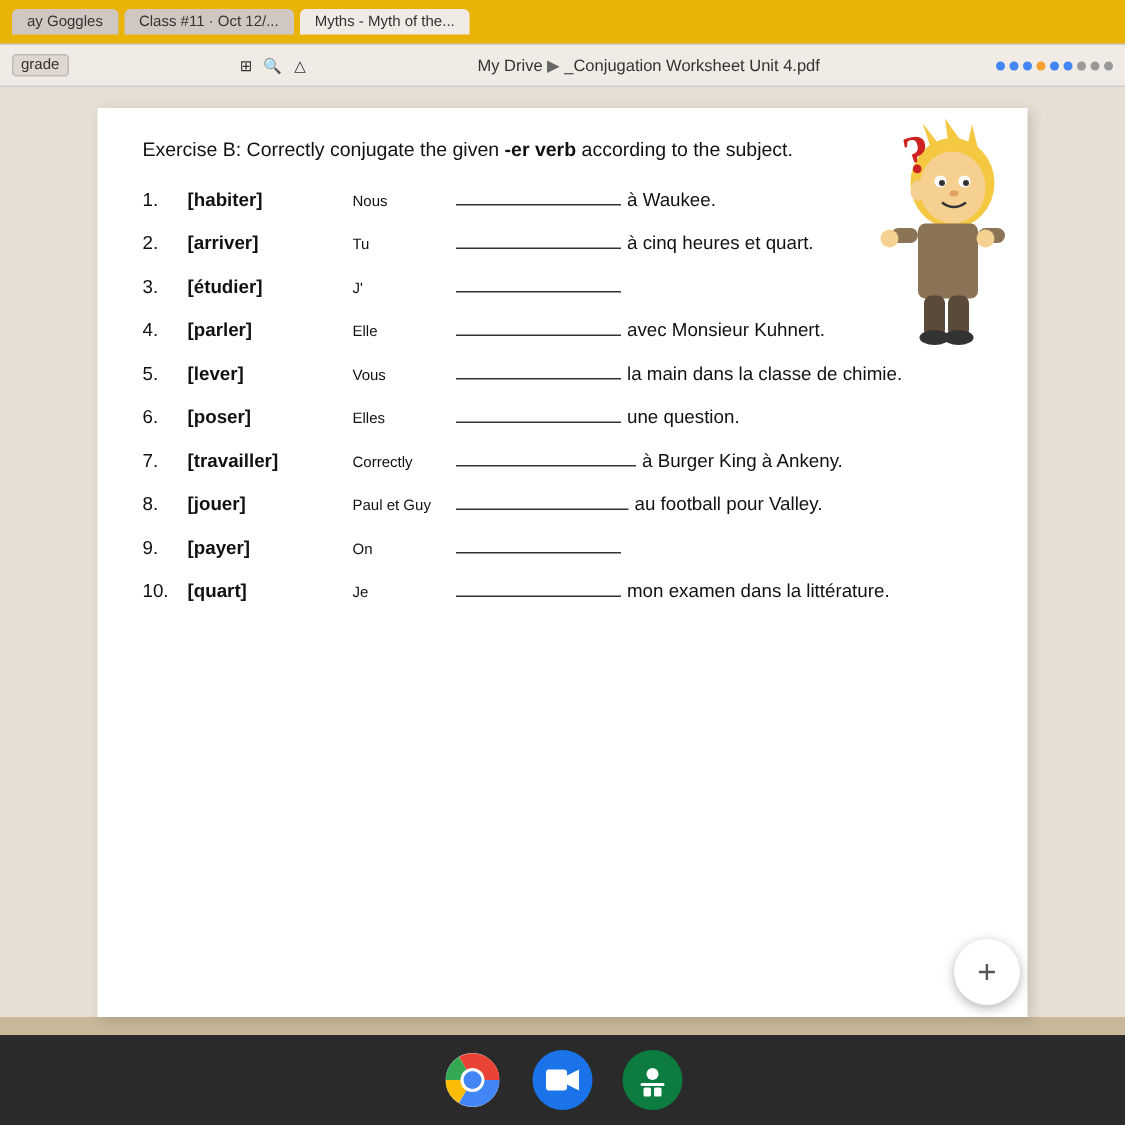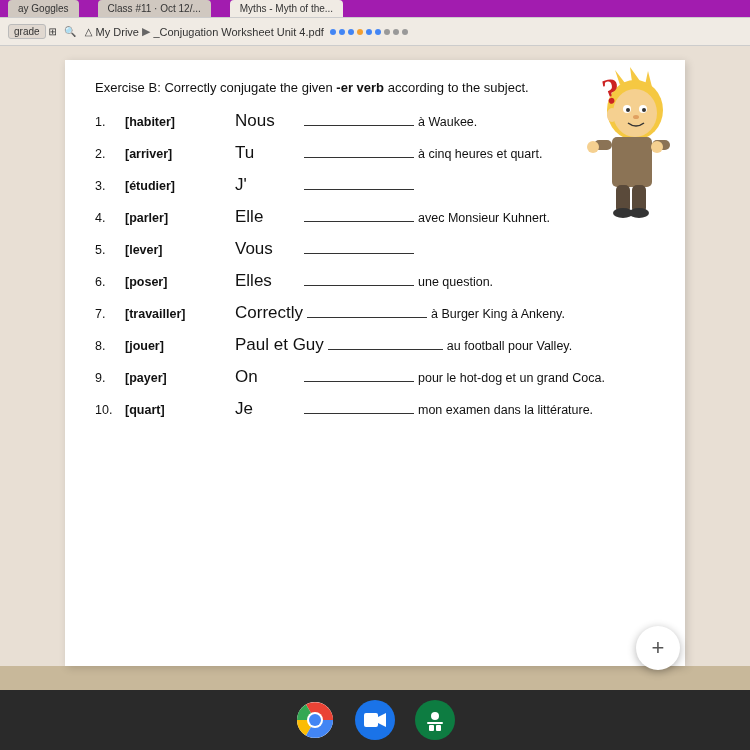--- a/index.html
+++ b/index.html
@@ -7,26 +7,26 @@
       width: 750px;
       height: 750px;
       overflow: hidden;
       font-family: Arial, sans-serif;
       background: #c8b89a;
       position: relative;
     }
 
     
     .browser-bar {
-      background: #a21caf;
-      height: 18px;
+      background: #eab308;
+      height: 30px;
       display: flex;
       align-items: center;
       padding: 0 8px;
-      gap: 19px;
+      gap: 4px;
       font-size: 11px;
       color: #333;
       border-bottom: 1px solid #ccc;
     }
     .browser-tab {
       background: #d0c8c0;
       padding: 3px 10px;
       border-radius: 4px 4px 0 0;
       font-size: 10px;
       white-space: nowrap;
@@ -39,20 +39,21 @@
     .address-bar {
       background: #f0ebe4;
       height: 28px;
       display: flex;
       align-items: center;
       padding: 0 8px;
       gap: 0;
       font-size: 11px;
       color: #333;
       border-bottom: 1px solid #ccc;
+      justify-content: space-between;
     }
     .address-icons {
       display: flex;
       gap: 4px;
       align-items: center;
     }
     .addr-icon {
       width: 14px;
       height: 14px;
       display: inline-flex;
@@ -130,21 +131,21 @@
       min-width: 30px;
       font-size: 12.5px;
     }
     .item-verb {
       min-width: 110px;
       font-weight: bold;
       font-size: 12.5px;
     }
     .item-subject {
       min-width: 65px;
-      font-size: 17px;
+      font-size: 10px;
     }
     .item-blank {
       display: inline-block;
       border-bottom: 1px solid #333;
       min-width: 110px;
       margin: 0 4px;
       height: 14px;
     }
     .item-rest {
       font-size: 12.5px;
@@ -341,20 +342,21 @@
       <span class="item-verb">[parler]</span>
       <span class="item-subject">Elle</span>
       <span class="item-blank" style="min-width:110px"></span>
       <span class="item-rest">avec Monsieur Kuhnert.</span>
     </div>
         <div class="exercise-item">
       <span class="item-num">5.</span>
       <span class="item-verb">[lever]</span>
       <span class="item-subject">Vous</span>
       <span class="item-blank" style="min-width:110px"></span>
+      <span class="item-rest">la main dans la classe de chimie.</span>
     </div>
         <div class="exercise-item">
       <span class="item-num">6.</span>
       <span class="item-verb">[poser]</span>
       <span class="item-subject">Elles</span>
       <span class="item-blank" style="min-width:110px"></span>
       <span class="item-rest">une question.</span>
     </div>
         <div class="exercise-item">
       <span class="item-num">7.</span>
@@ -368,21 +370,20 @@
       <span class="item-verb">[jouer]</span>
       <span class="item-subject">Paul et Guy</span>
       <span class="item-blank" style="min-width:115px"></span>
       <span class="item-rest">au football pour Valley.</span>
     </div>
         <div class="exercise-item">
       <span class="item-num">9.</span>
       <span class="item-verb">[payer]</span>
       <span class="item-subject">On</span>
       <span class="item-blank" style="min-width:110px"></span>
-      <span class="item-rest">pour le hot-dog et un grand Coca.</span>
     </div>
         <div class="exercise-item">
       <span class="item-num">10.</span>
       <span class="item-verb">[quart]</span>
       <span class="item-subject">Je</span>
       <span class="item-blank" style="min-width:110px"></span>
       <span class="item-rest">mon examen dans la littérature.</span>
     </div>
       </div>
 

